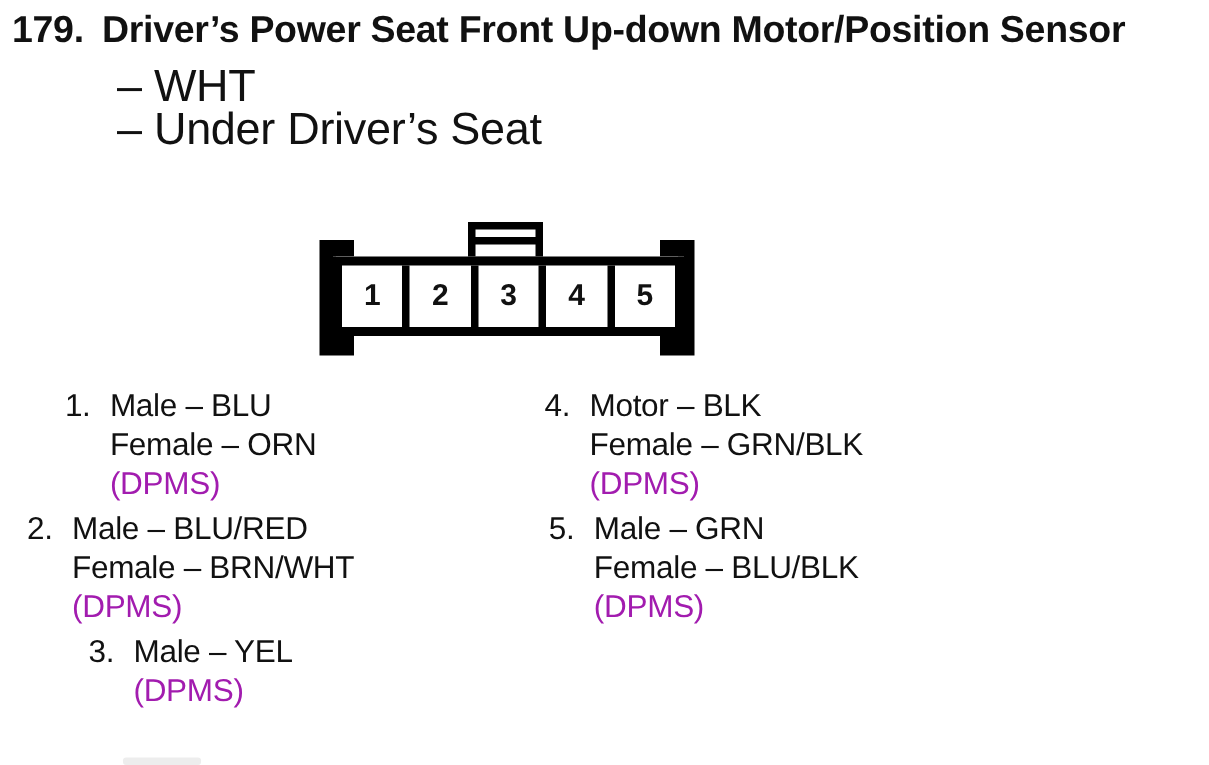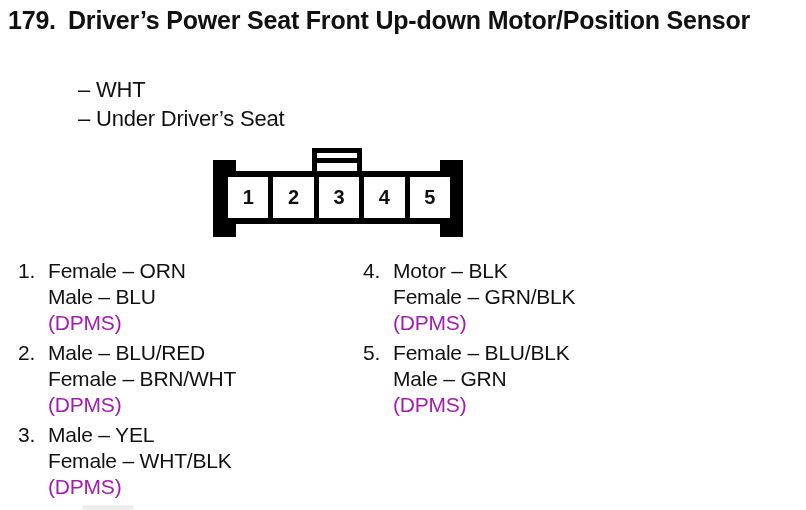--- a/index.html
+++ b/index.html
@@ -1,15 +1,15 @@
 <!DOCTYPE html>
 <html><head>
 <meta charset="utf-8">
 <style>
-  * { margin: 0; padding: 0; box-sizing: border-box; }
+  * { margin: 0; padding: 0; box-sizing: border-box; justify-content: center; }
   html, body { width: 806px; height: 510px; }
   body {
     position: relative;
     width: 806px;
     height: 510px;
     background: #ffffff;
     font-family: "Liberation Sans", sans-serif;
     color: #111111;
     overflow: hidden;
   }
@@ -27,24 +27,23 @@
     letter-spacing: -0.2px;
   }
   .title-row .section-num { width: 60px; flex: 0 0 60px; }
   .title-row .title-text { flex: 1; }
 
   
   .attr-list {
     position: absolute;
     top: 43px;
     left: 78px;
-    font-size: 22px;
+    font-size: 30px;
     line-height: 29px;
     letter-spacing: -0.2px;
-    margin-top: 32px;
   }
 
   
   .connector {
     position: absolute;
     left: 213px;
     top: 148px;
     width: 250px;
     height: 90px;
   }
@@ -148,55 +147,54 @@
     <div class="cell">3</div>
     <div class="cell">4</div>
     <div class="cell">5</div>
   </div>
 </div>
 
 <div class="pin-col left">
   <div class="pin-item">
     <div class="num">1.</div>
     <div>
+      <div>Male – BLU</div>
       <div>Female – ORN</div>
-      <div>Male – BLU</div>
       <div class="note">(DPMS)</div>
     </div>
   </div>
   <div class="pin-item">
     <div class="num">2.</div>
     <div>
       <div>Male – BLU/RED</div>
       <div>Female – BRN/WHT</div>
       <div class="note">(DPMS)</div>
     </div>
   </div>
   <div class="pin-item">
     <div class="num">3.</div>
     <div>
       <div>Male – YEL</div>
-      <div>Female – WHT/BLK</div>
       <div class="note">(DPMS)</div>
     </div>
   </div>
 </div>
 
 <div class="pin-col right">
   <div class="pin-item">
     <div class="num">4.</div>
     <div>
       <div>Motor – BLK</div>
       <div>Female – GRN/BLK</div>
       <div class="note">(DPMS)</div>
     </div>
   </div>
   <div class="pin-item">
     <div class="num">5.</div>
     <div>
+      <div>Male – GRN</div>
       <div>Female – BLU/BLK</div>
-      <div>Male – GRN</div>
       <div class="note">(DPMS)</div>
     </div>
   </div>
 </div>
 
 <div class="edge-artifact"></div>
 
 </body></html>

